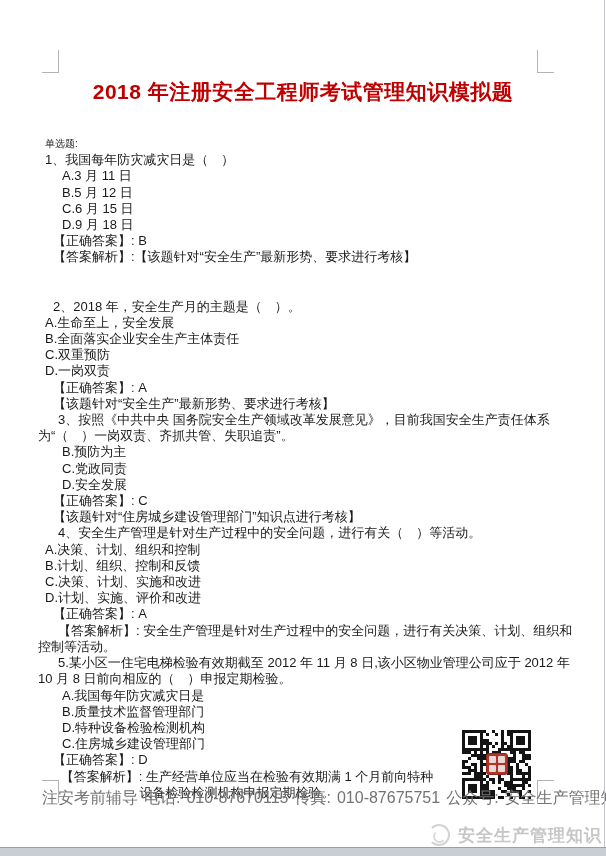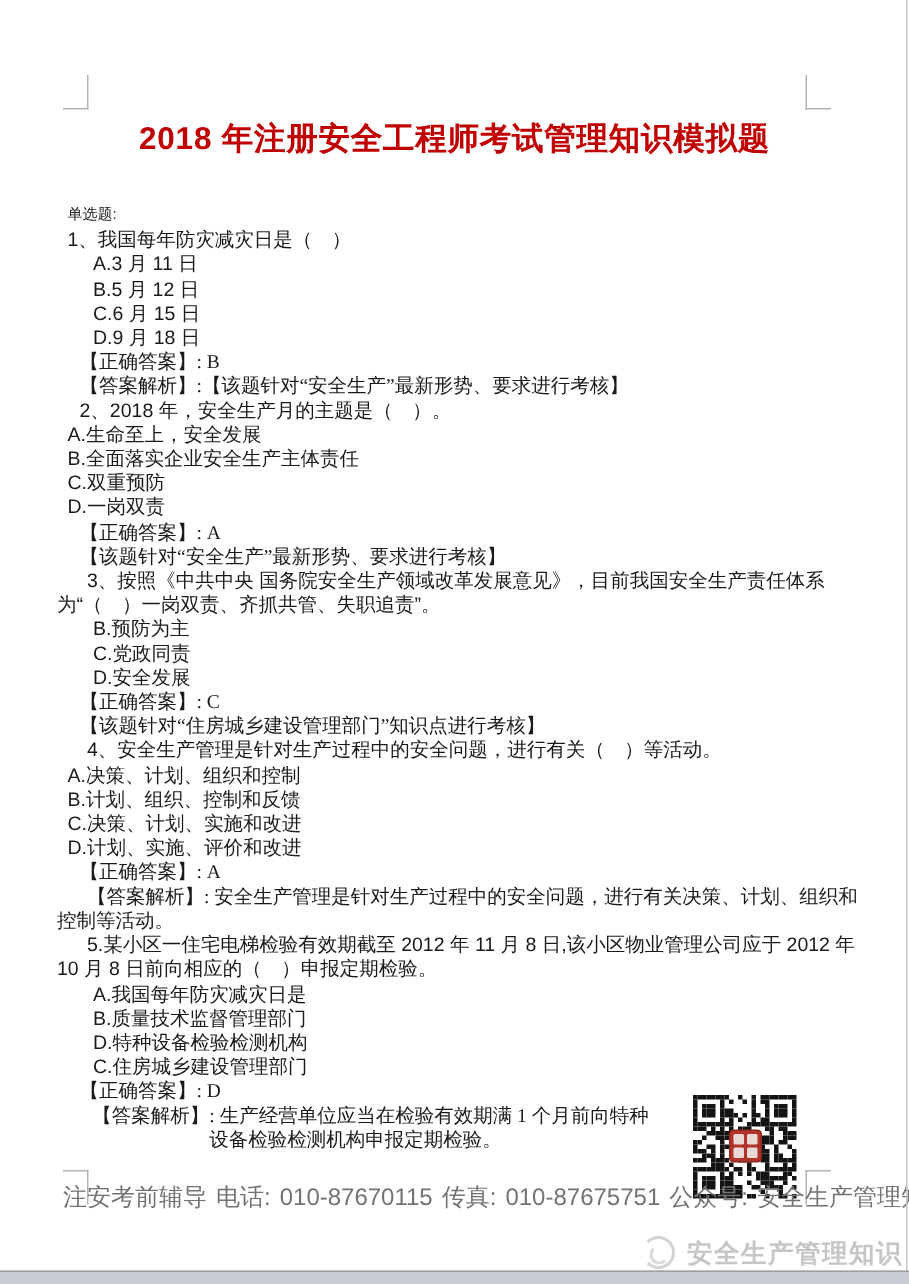--- a/index.html
+++ b/index.html
@@ -23,28 +23,28 @@
     position:absolute;left:0;right:0;top:78px;text-align:center;
     font-size:21px;font-weight:bold;color:#c00000;letter-spacing:0.5px;
   }
 
   .content{position:absolute;left:45px;top:136px;width:532px;font-size:13px;line-height:16.2px;}
   .section-header{font-weight:normal;font-size:10px;}
   .q{margin:0;padding:0;}
   .q div{margin:0;}
   .stem{}
   
-  .q:nth-of-type(2) .stem{padding-left:8px;}
+  .q:nth-of-type(2) .stem{padding-left:8px;margin-top:33px;}
   .q:nth-of-type(3) .stem,
   .q:nth-of-type(4) .stem,
   .q:nth-of-type(5) .stem{margin-left:-7px;text-indent:20px;}
   .q:nth-of-type(1) .opt,
   .q:nth-of-type(3) .opt,
   .q:nth-of-type(5) .opt{padding-left:17px;}
-  .ans,.ana{padding-left:8px;font-family:Liberation Serif, serif;}
+  .ans,.ana{padding-left:8px;}
   .q:nth-of-type(4) .ana,
   .q:nth-of-type(5) .ana{padding-left:0;margin-left:-7px;text-indent:20px;}
   .q:nth-of-type(5) .ana{max-width:398px;text-align:center;}
 
   
   .qr{position:absolute;left:462px;top:730px;width:69px;height:69px;background:#fff;
       display:grid;grid-template-columns:repeat(23,3px);grid-auto-rows:3px;}
   .qr i{display:block;}
   .qr i.k{background:#141414;}
   .qr-seal{position:absolute;left:486px;top:753px;width:22px;height:22px;background:#b23329;

